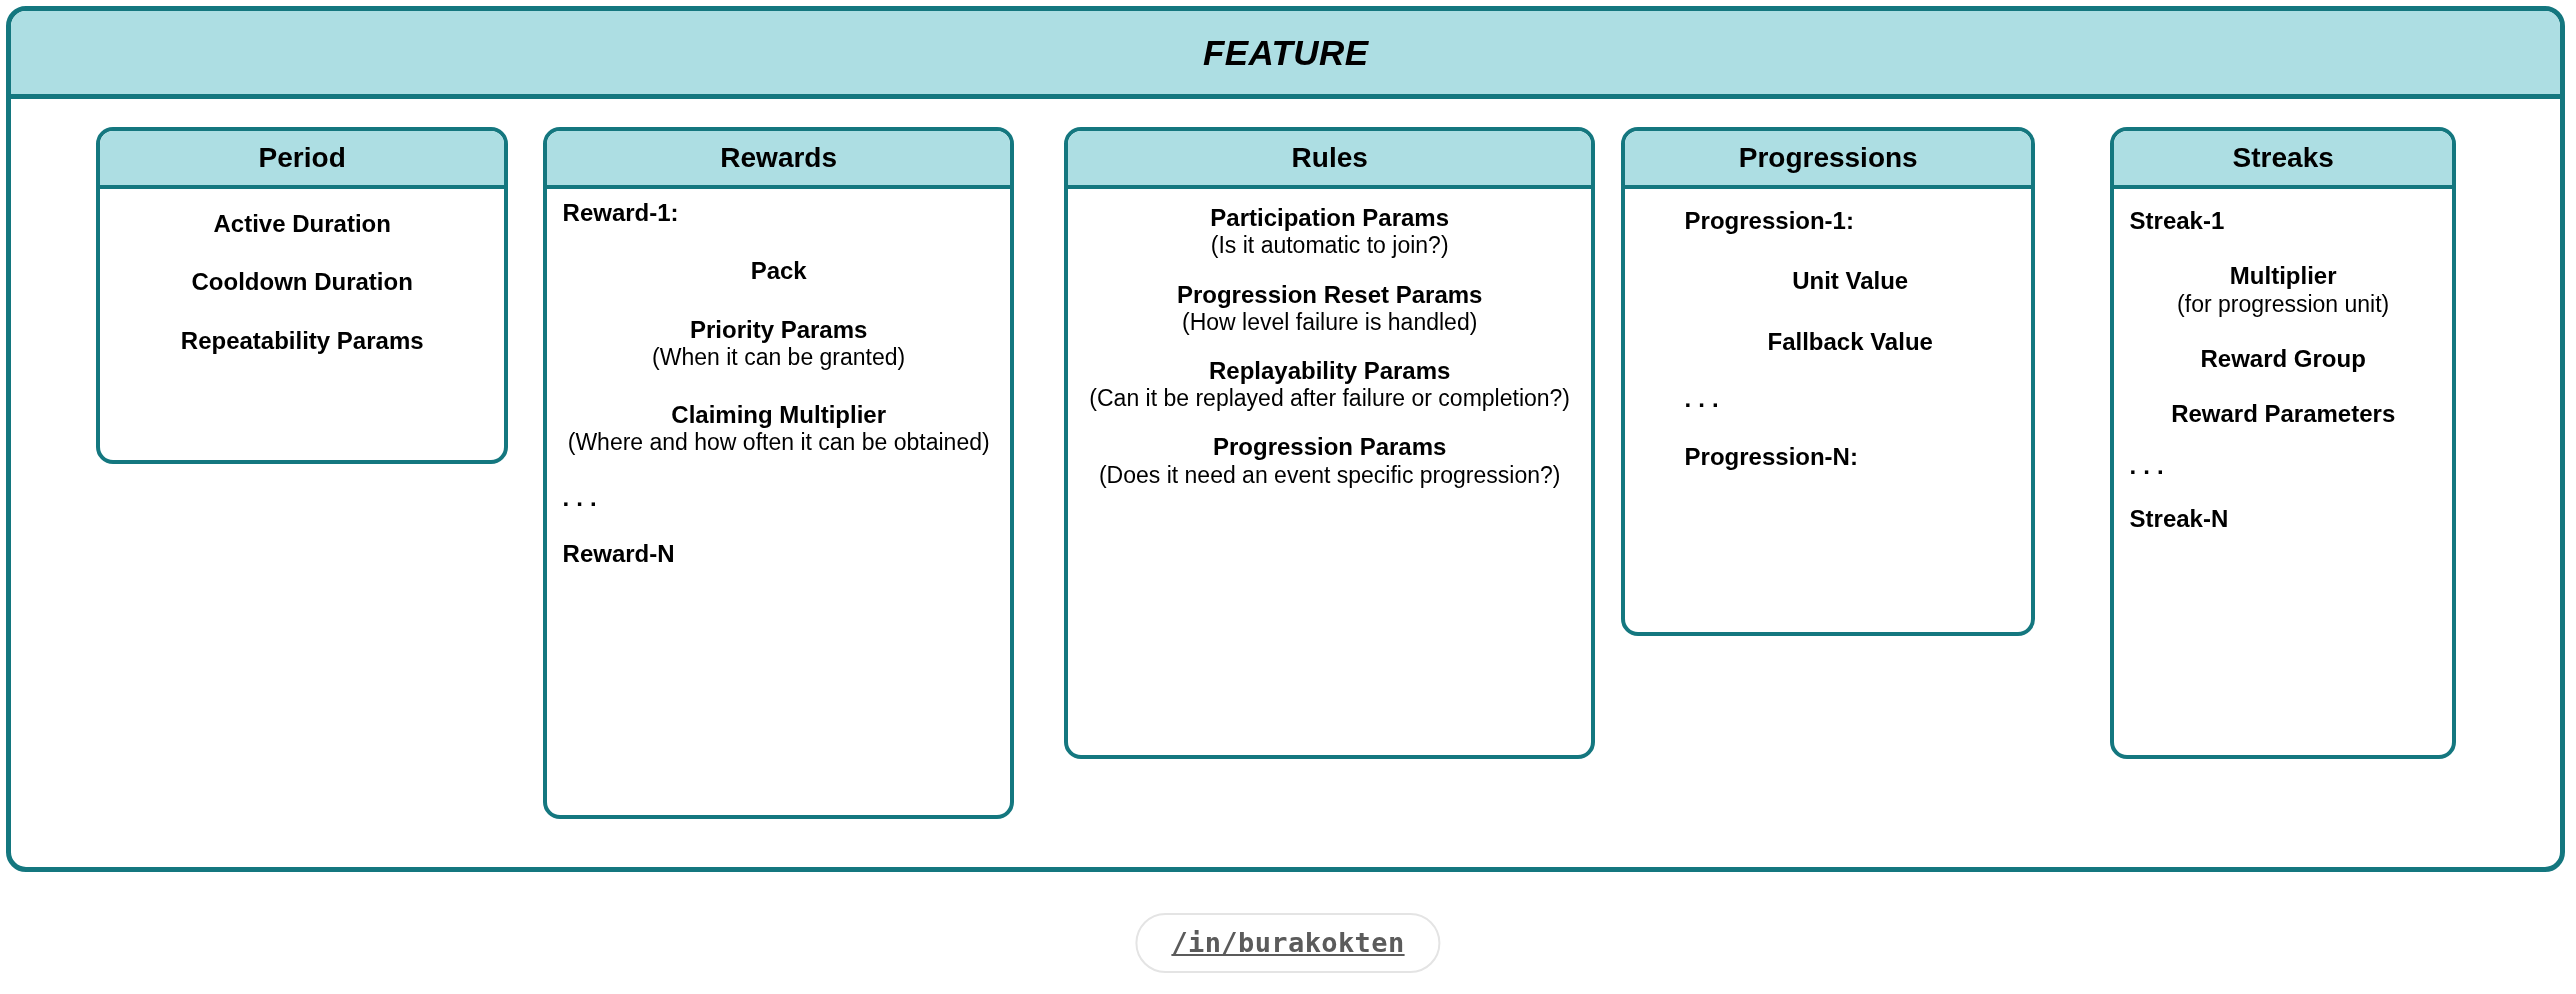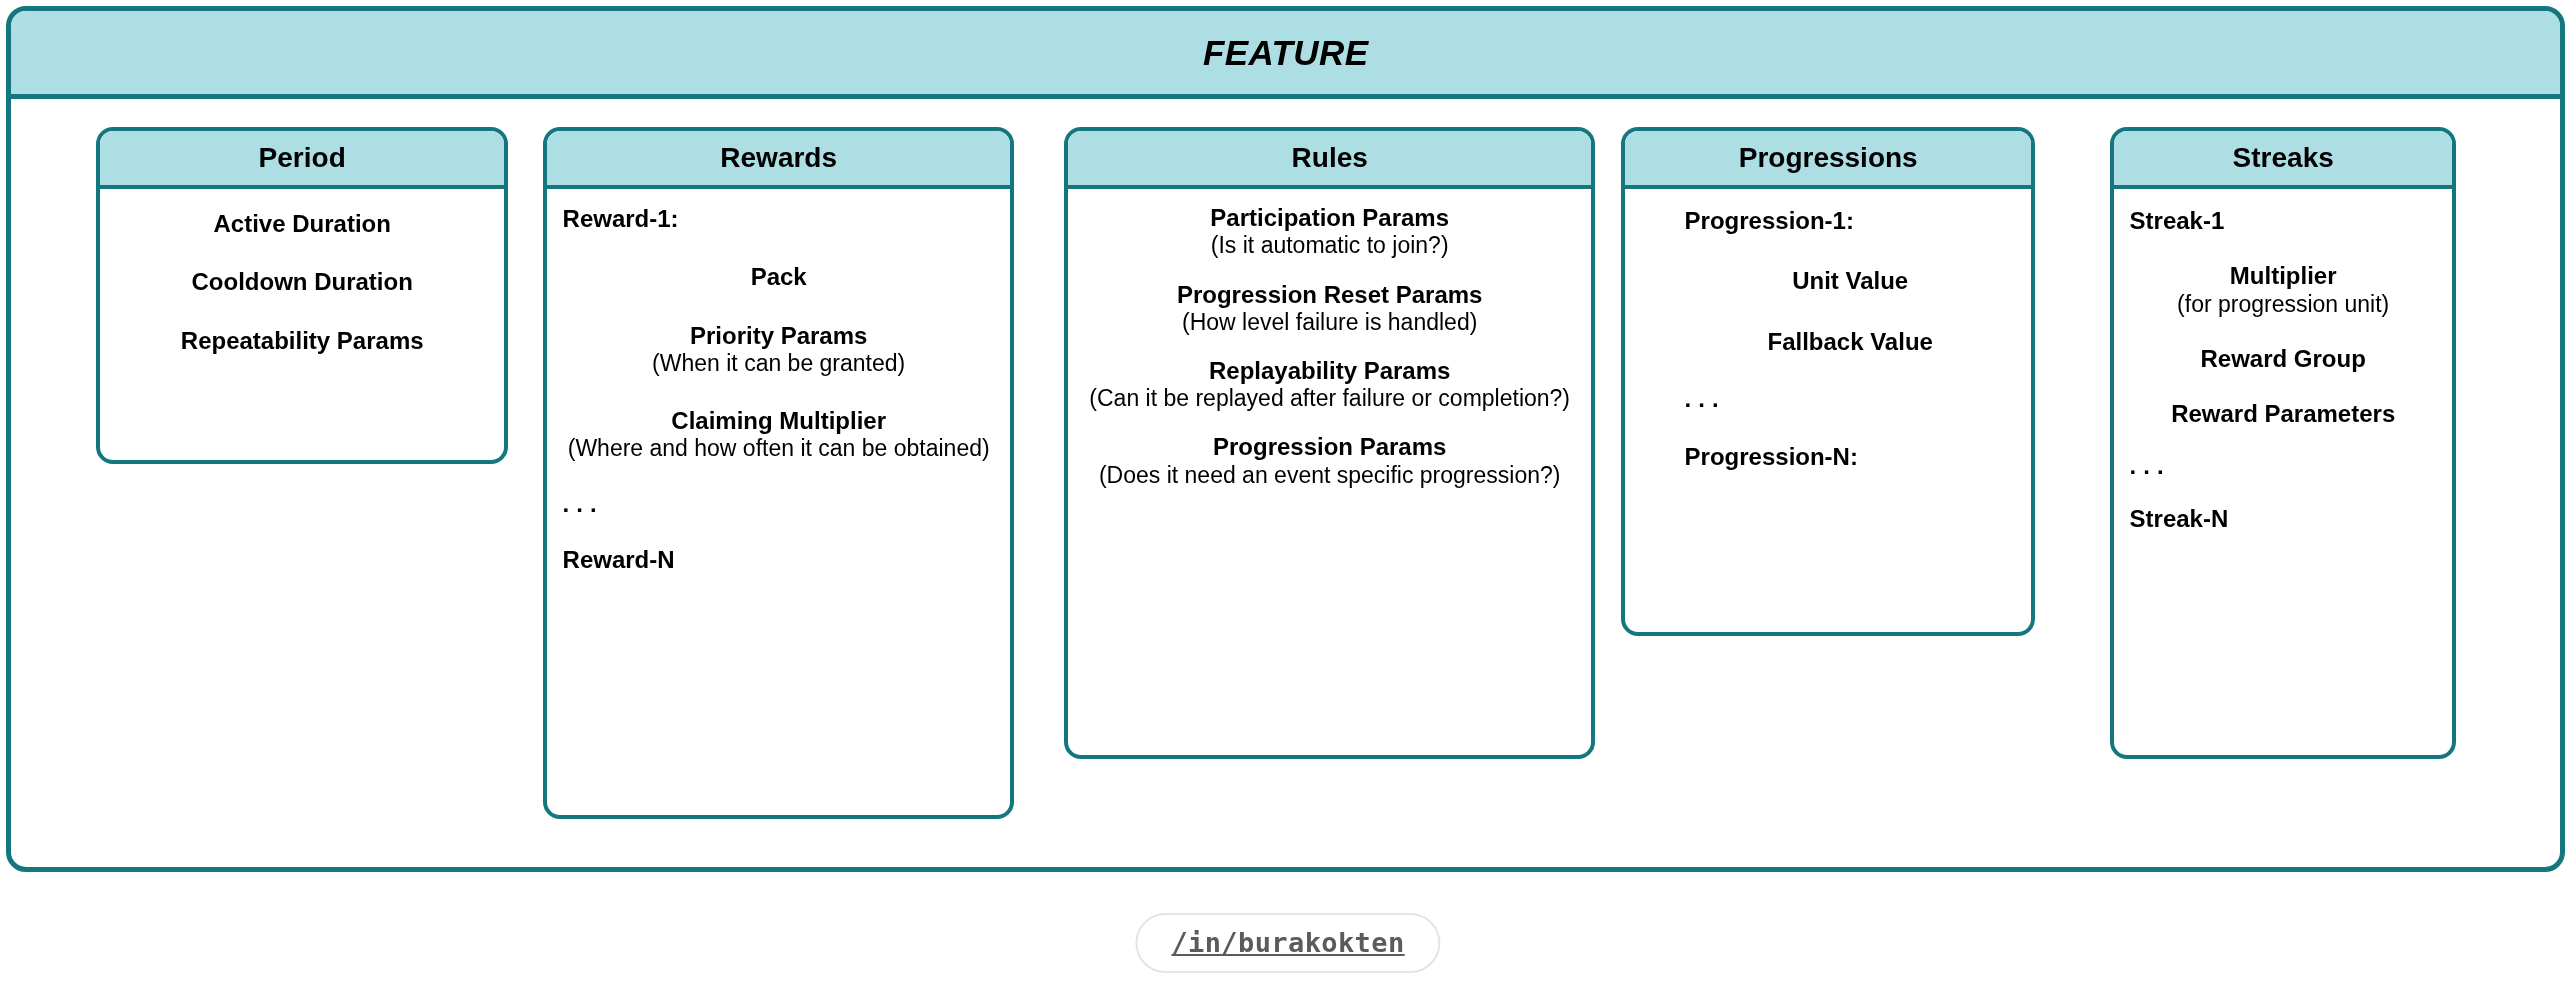--- a/index.html
+++ b/index.html
@@ -111,21 +111,21 @@
   #card-period       { left: 60px;   width: 412px;  height: 337px; margin-left: 25px; }
   #card-rewards      { left: 532px;  width: 471px;  height: 692px; }
   #card-rules        { left: 1053px; width: 531px;  height: 632px; }
   #card-progressions { left: 1610px; width: 414px;  height: 509px; }
   #card-streaks      { left: 2099px; width: 346px;  height: 632px; }
 
   
   #card-period .card-body  { padding-top: 20px; }
   #card-period .entry      { margin-bottom: 29px; }
 
-  #card-rewards .card-body { padding-top: 15px; }
+  #card-rewards .card-body { padding-top: 9px; }
   #card-rewards .entry     { margin-bottom: 29px; }
 
   #card-rules .card-body   { padding-top: 14px; }
   #card-rules .entry       { margin-bottom: 20px; }
 
   #card-progressions .card-body { padding-top: 17px; }
   #card-progressions .entry     { margin-bottom: 31px; margin-left: 44px; }
 
   #card-streaks .card-body { padding-top: 17px; }
   #card-streaks .entry     { margin-bottom: 26px; }

